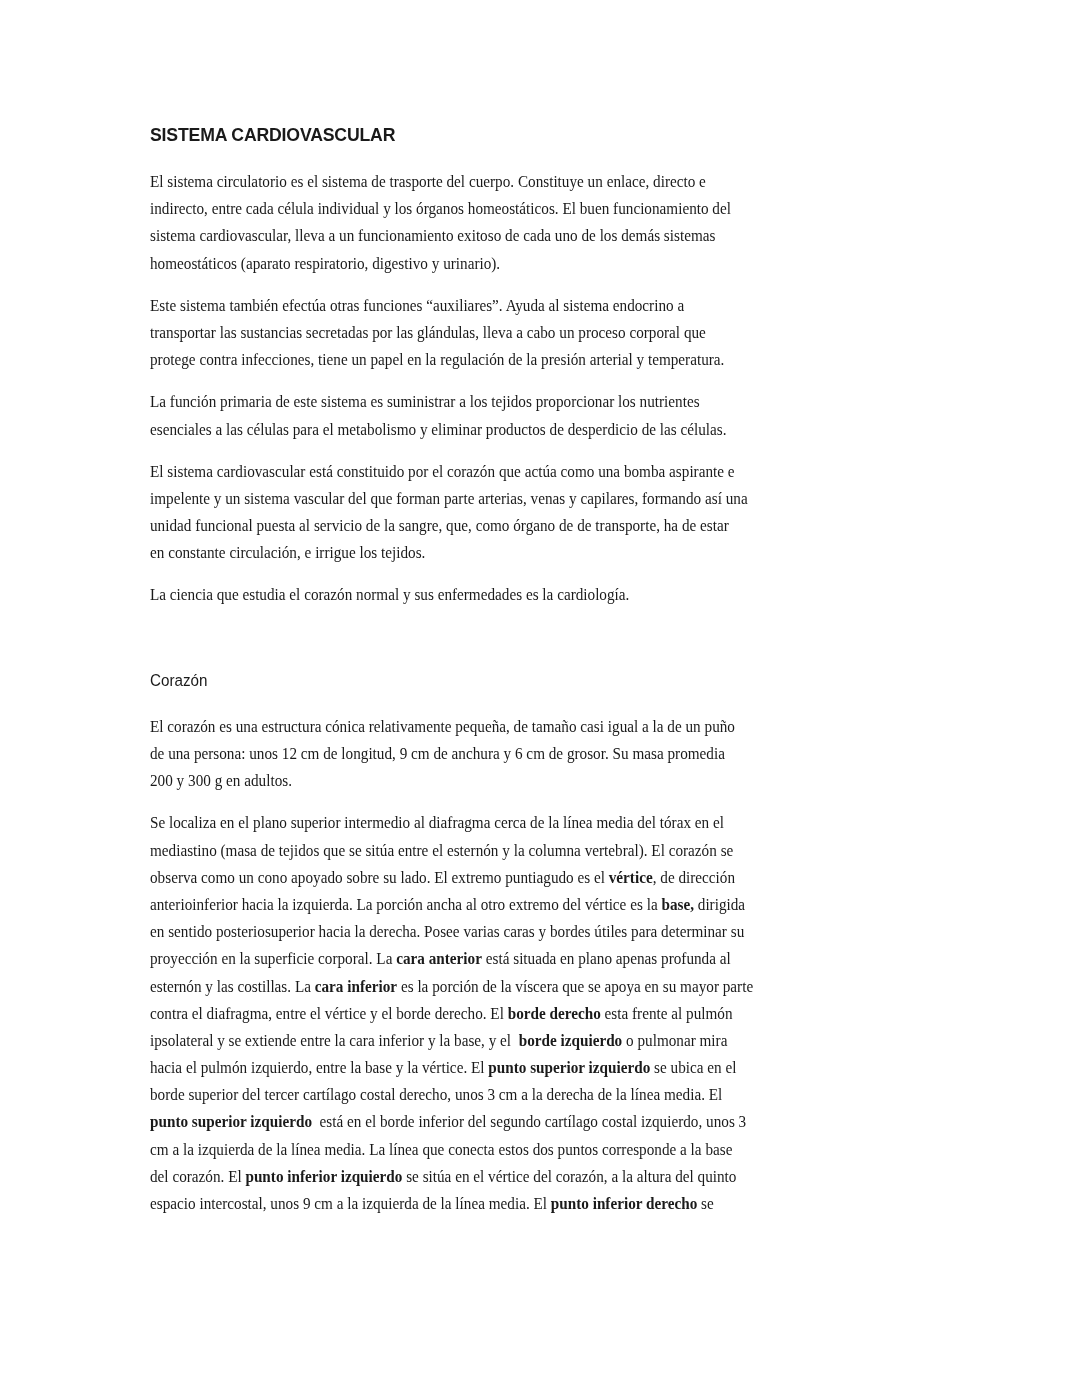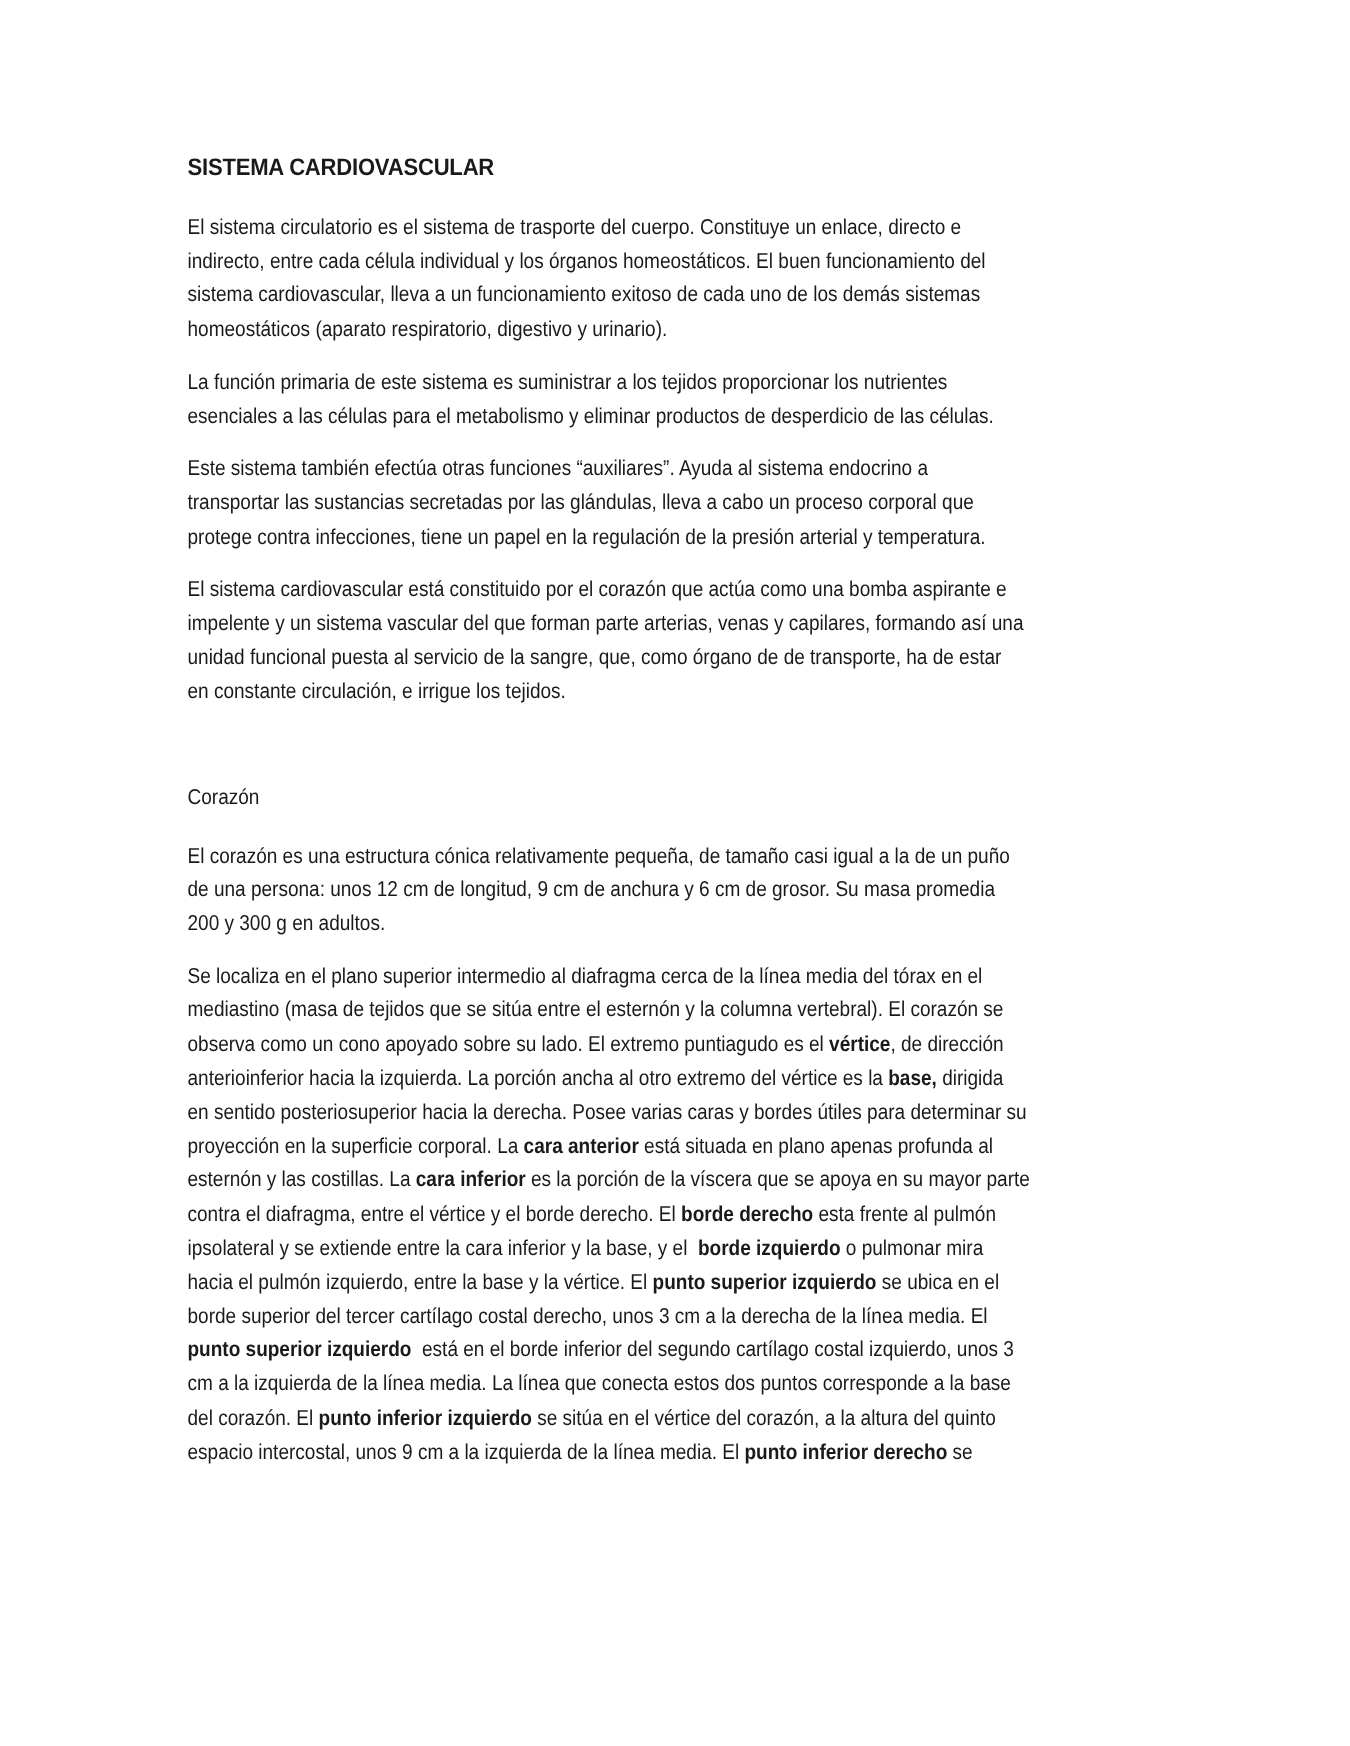--- a/index.html
+++ b/index.html
@@ -27,20 +27,21 @@
       font-size: 19px;
       letter-spacing: -0.2px;
       line-height: 30px;
       margin: 0 0 18px 0;
       transform: scaleX(0.93);
       transform-origin: left center;
       white-space: nowrap;
     }
     .para {
       margin: 0 0 15px 0;
+      font-family: Liberation Serif, serif;
     }
     .line {
       display: block;
       font-size: 17.2px;
       line-height: 27.2px;
       white-space: nowrap;
       transform: scaleX(0.885);
       transform-origin: left center;
       height: 27.2px;
     }
@@ -63,33 +64,36 @@
   <h1 class="title">SISTEMA CARDIOVASCULAR</h1>
 
   <div id="intro">
       <div class="para">
         <span class="line">El sistema circulatorio es el sistema de trasporte del cuerpo. Constituye un enlace, directo e</span>
         <span class="line">indirecto, entre cada célula individual y los órganos homeostáticos. El buen funcionamiento del</span>
         <span class="line">sistema cardiovascular, lleva a un funcionamiento exitoso de cada uno de los demás sistemas</span>
         <span class="line">homeostáticos (aparato respiratorio, digestivo y urinario).</span>
       </div>
       <div class="para">
-        <span class="line">La función primaria de este sistema es suministrar a los tejidos proporcionar los nutrientes</span>
-        <span class="line">esenciales a las células para el metabolismo y eliminar productos de desperdicio de las células.</span>
-      </div>
-      <div class="para">
         <span class="line">Este sistema también efectúa otras  funciones “auxiliares”. Ayuda al sistema endocrino a</span>
         <span class="line">transportar las sustancias secretadas por las glándulas, lleva a cabo un proceso corporal que</span>
         <span class="line">protege contra infecciones, tiene un papel en la regulación de la presión arterial y temperatura.</span>
+      </div>
+      <div class="para">
+        <span class="line">La función primaria de este sistema es suministrar a los tejidos proporcionar los nutrientes</span>
+        <span class="line">esenciales a las células para el metabolismo y eliminar productos de desperdicio de las células.</span>
       </div>
       <div class="para">
         <span class="line">El sistema cardiovascular está constituido por el corazón que actúa como una bomba aspirante e</span>
         <span class="line">impelente y un sistema vascular del que forman parte arterias, venas y capilares, formando así una</span>
         <span class="line">unidad funcional puesta al servicio de la sangre, que, como órgano de de transporte, ha de estar</span>
         <span class="line">en constante circulación, e irrigue los tejidos.</span>
+      </div>
+      <div class="para">
+        <span class="line">La ciencia que estudia el corazón normal y sus enfermedades es la cardiología.</span>
       </div>
     </div>
 
   <div class="heading">Corazón</div>
 
   <div class="para">
     <span class="line">El corazón es una estructura cónica relativamente pequeña, de tamaño casi igual a la de un puño</span>
     <span class="line">de una persona: unos 12 cm de longitud, 9 cm de anchura y 6 cm de grosor. Su masa promedia</span>
     <span class="line">200 y 300 g en adultos.</span>
   </div>

